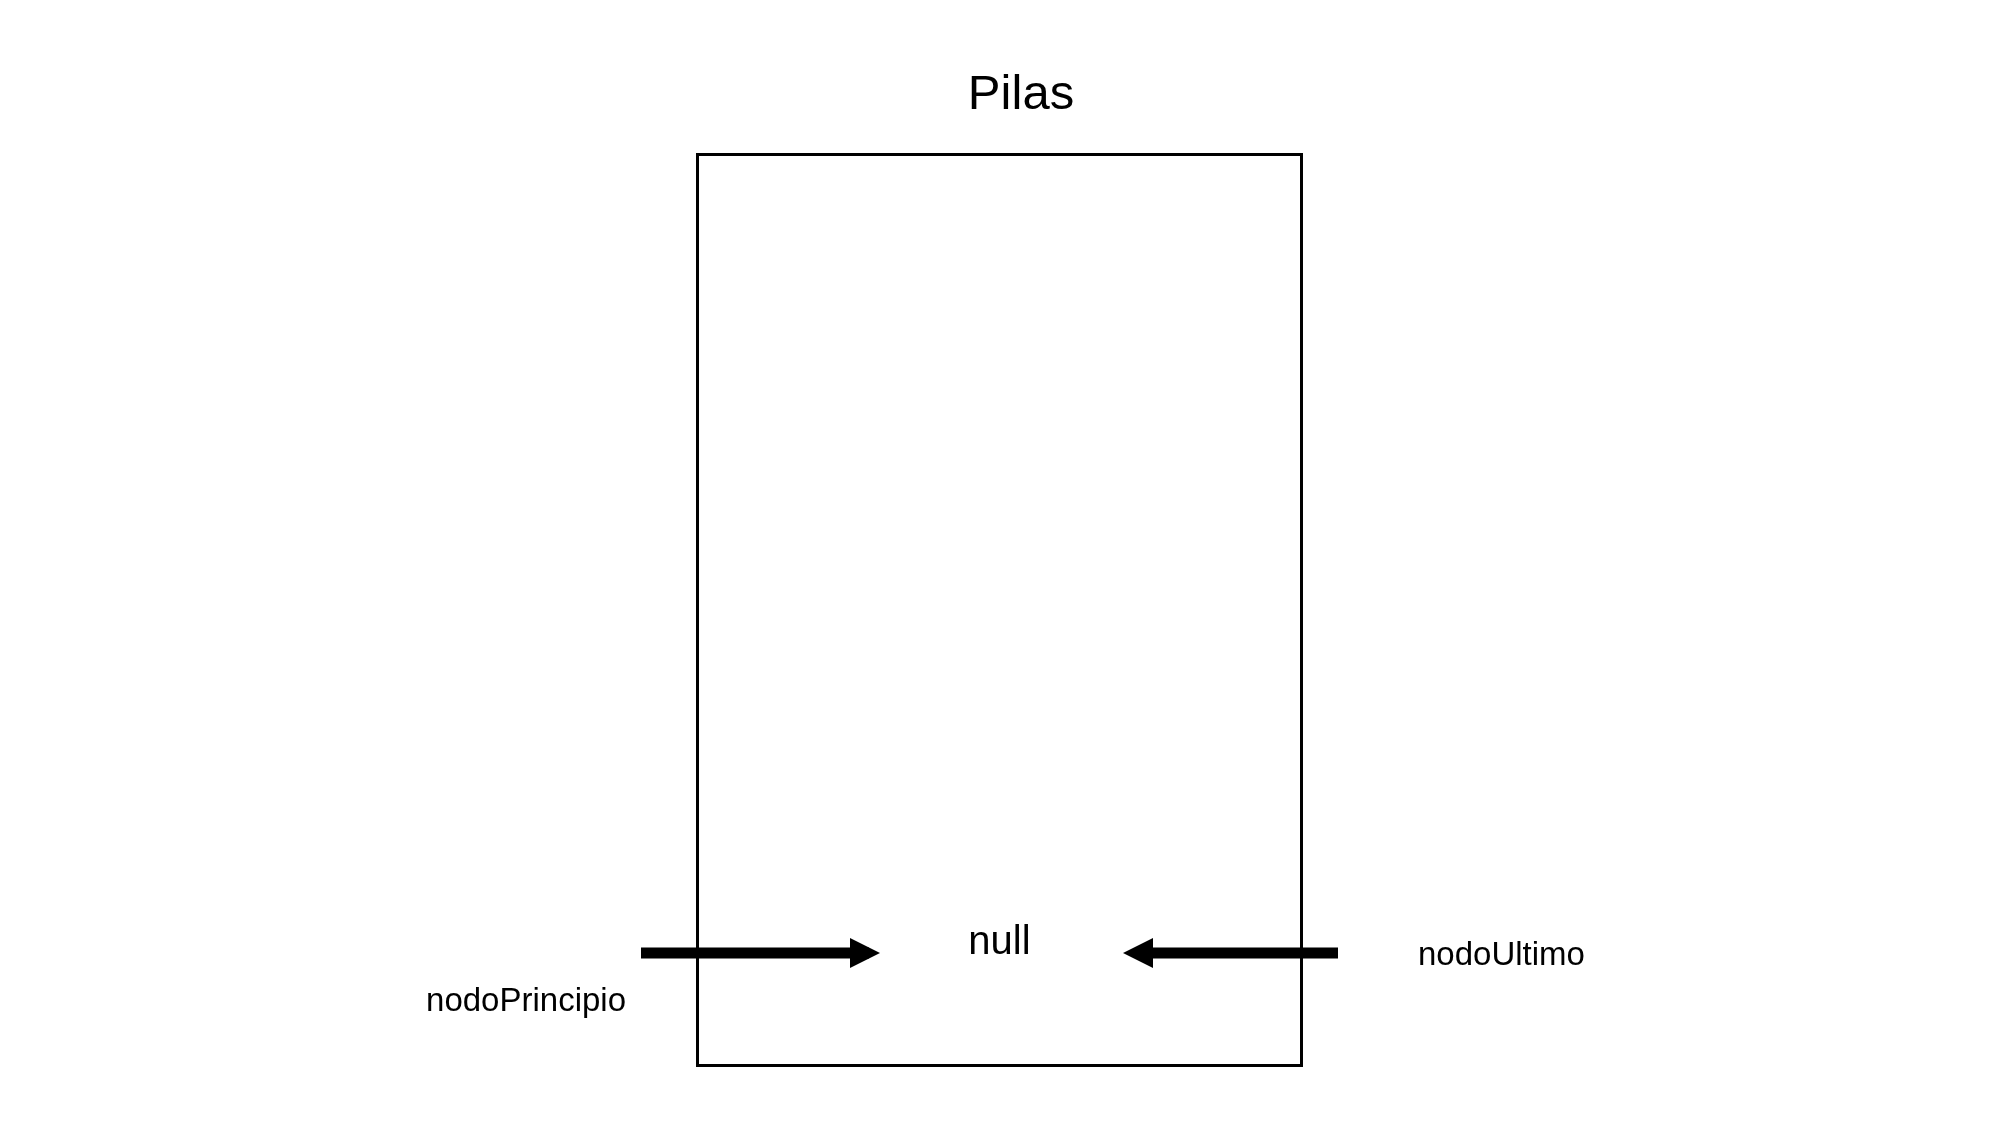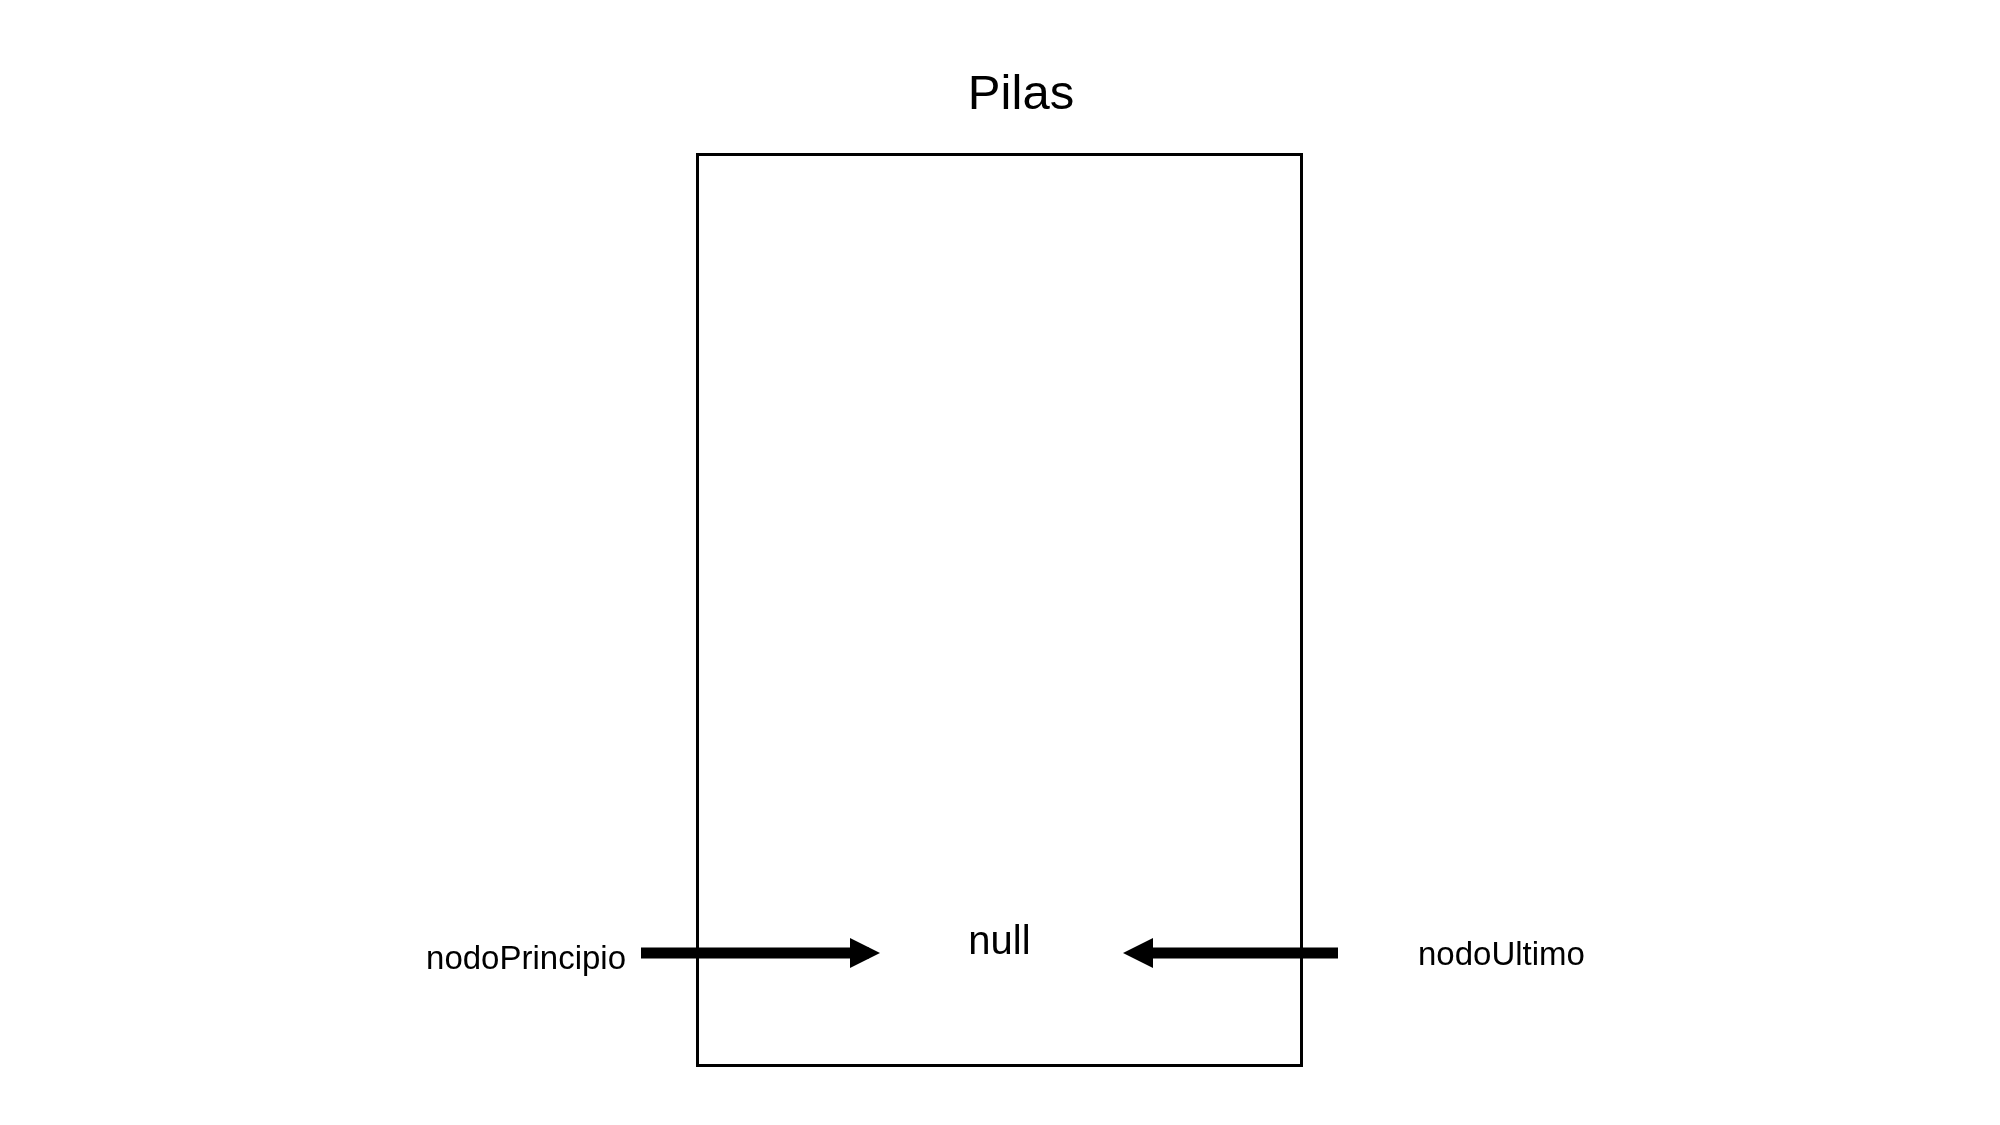--- a/index.html
+++ b/index.html
@@ -65,21 +65,21 @@
   .ptr-label {
     position: absolute;
     font-size: 33px;
     line-height: 1;
     color: #000000;
     font-weight: 400;
     white-space: nowrap;
   }
   .ptr-label.left {
     right: 1374px;      
-    top: 941px;
+    top: 983px;
     text-align: left;
   }
   .ptr-label.right {
     left: 1370px;
     top: 937px;
     text-align: left;
     margin-left: 48px;
   }
 
   

